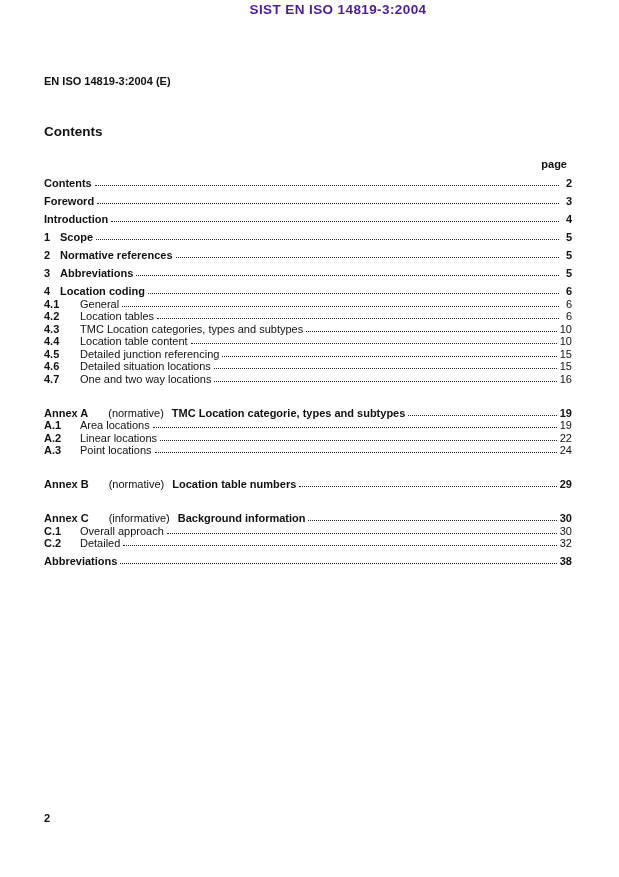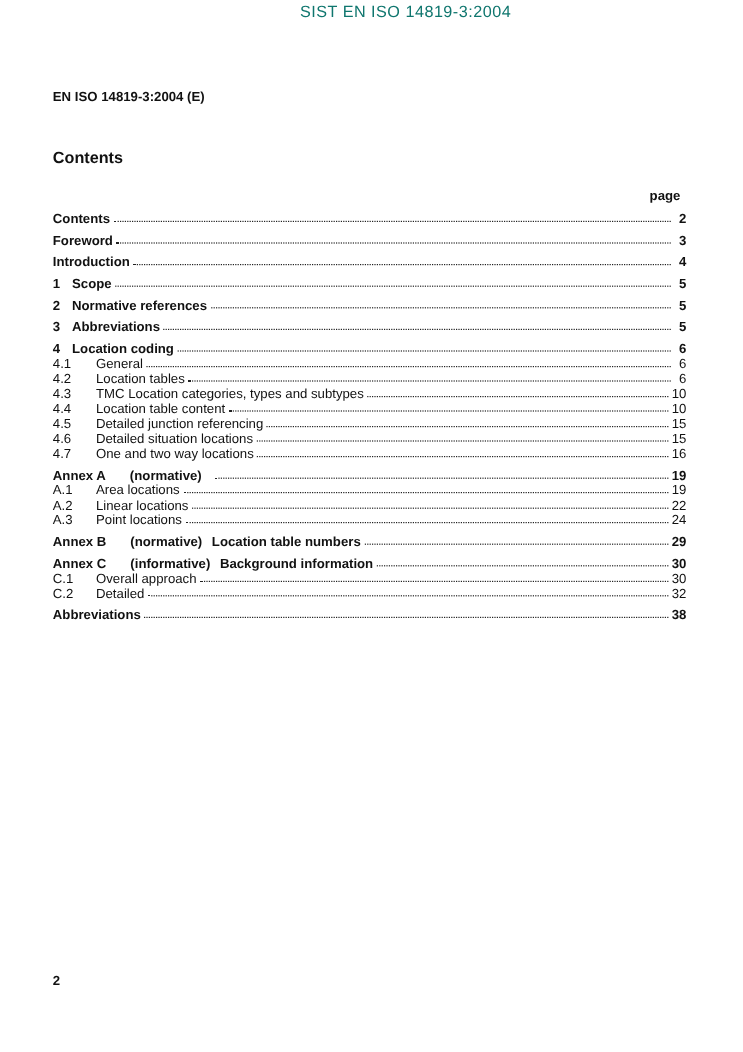--- a/index.html
+++ b/index.html
@@ -16,22 +16,22 @@
     color: #111111;
     overflow: hidden;
   }
   .watermark {
     position: absolute;
     top: 2px;
     left: 57px;
     right: 0;
     text-align: center;
     font-size: 13.5px;
-    font-weight: normal;
-    color: #0f766e;
+    font-weight: bold;
+    color: #4c1d95;
     letter-spacing: 0.4px;
   }
   .doc-ref {
     position: absolute;
     top: 37px;
     left: 44px;
     font-size: 11px;
     font-weight: bold;
     margin-top: 38px;
   }
@@ -67,26 +67,27 @@
     margin-top: 5.5px;
   }
   .toc-row:first-child {
     margin-top: 0;
   }
   .toc-num {
     flex: none;
     white-space: nowrap;
   }
   .h1 .toc-num   { width: 16px; }
-  .sub .toc-num  { width: 36px; }
+  .sub .toc-num  { width: 36px; font-weight: bold; }
   .annex .toc-num { margin-right: 20px; }
   .toc-qualifier {
-    font-weight: bold;
+    font-weight: normal;
     margin-right: 8px;
     white-space: nowrap;
+    margin-top: 16px;
   }
   .toc-label {
     flex: none;
     white-space: nowrap;
   }
   .toc-leader {
     flex: 1;
     height: 0;
     border-bottom: 1.8px dotted #222222;
     margin: 0 3px;
@@ -208,20 +209,21 @@
       <div class="toc-row sub">
     <span class="toc-num">4.7</span>
 
     <span class="toc-label">One and two way locations</span>
     <span class="toc-leader"></span>
     <span class="toc-page">16</span>
   </div>
       <div class="toc-row annex">
     <span class="toc-num">Annex A</span>
     <span class="toc-qualifier">(normative)</span>
+    <span class="toc-label">TMC Location categorie, types and subtypes</span>
     <span class="toc-leader"></span>
     <span class="toc-page">19</span>
   </div>
       <div class="toc-row sub">
     <span class="toc-num">A.1</span>
 
     <span class="toc-label">Area locations</span>
     <span class="toc-leader"></span>
     <span class="toc-page">19</span>
   </div>

